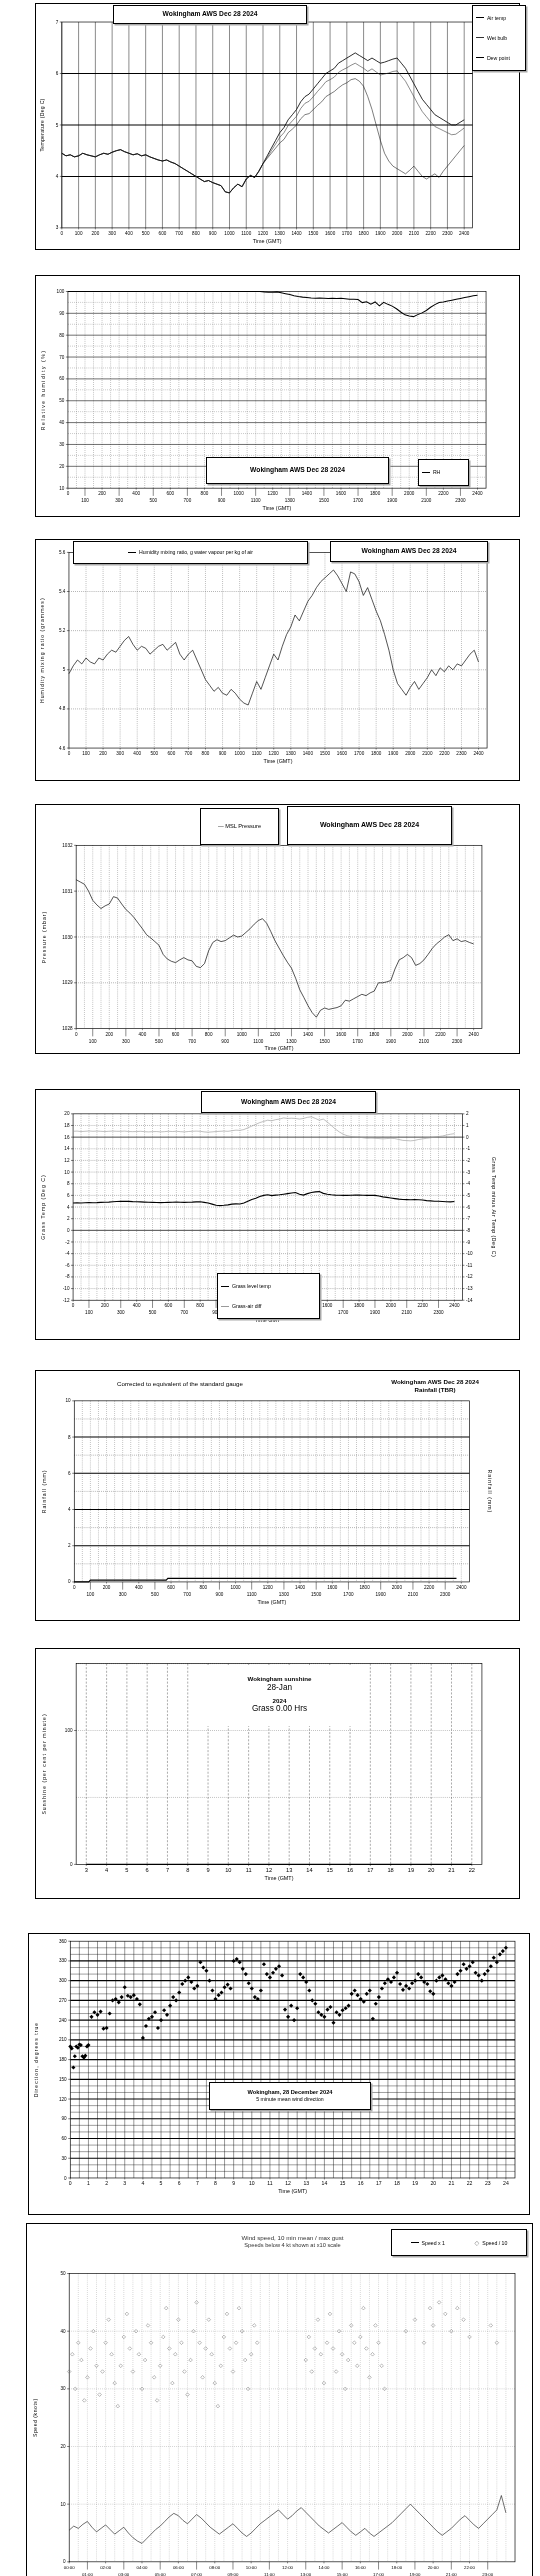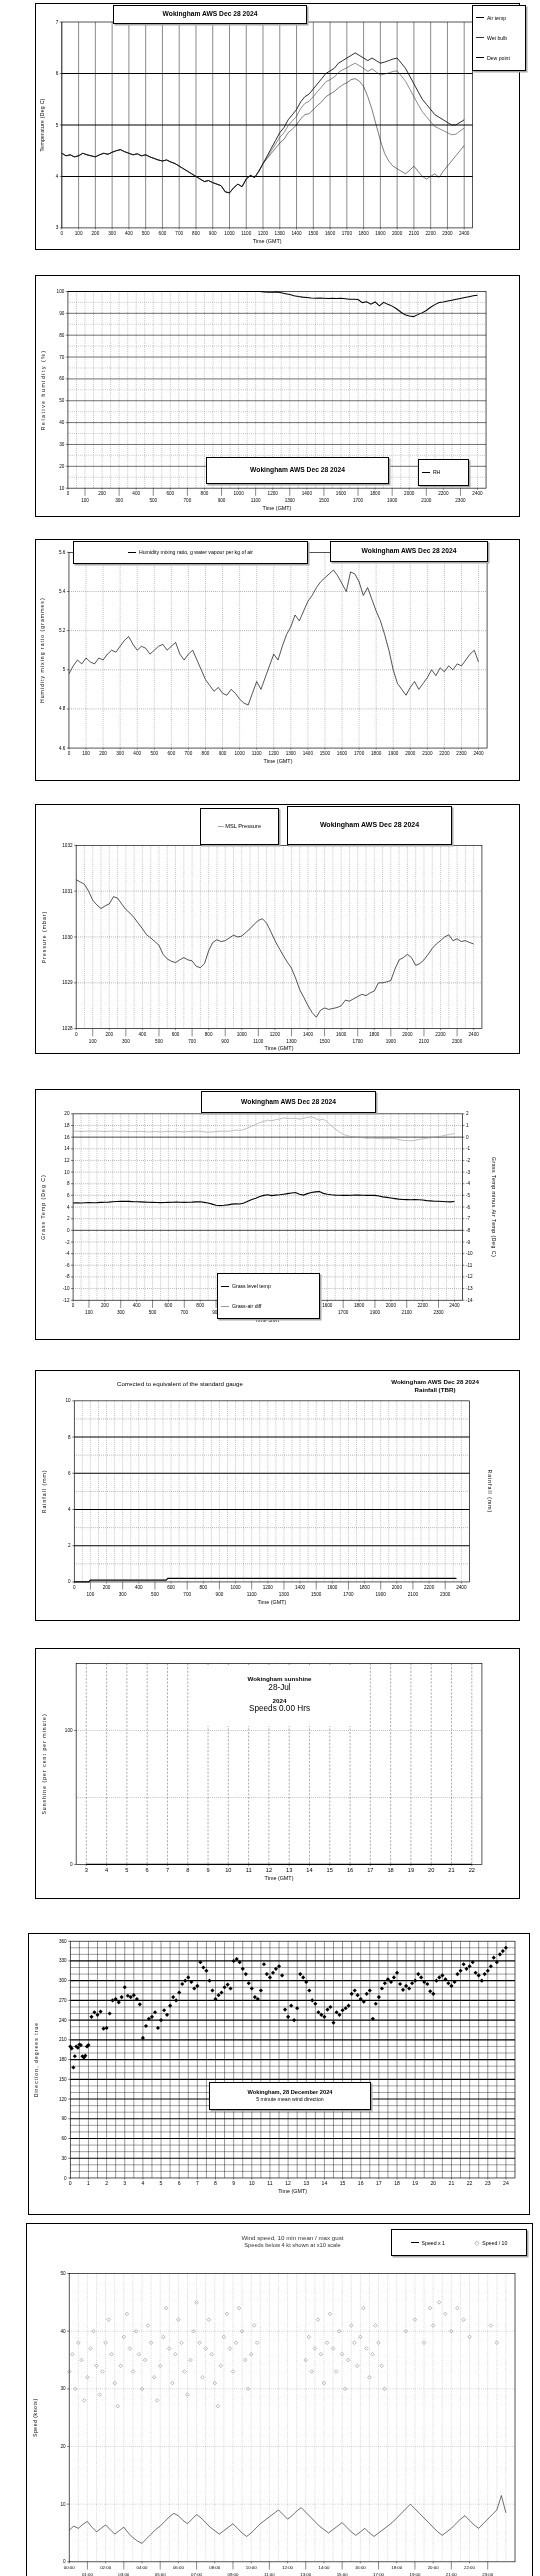--- a/index.html
+++ b/index.html
@@ -930,23 +930,23 @@
         <text x="846.3" y="432" text-anchor="middle" font-size="11" fill="#000">22</text>
         <line x1="74" y1="418" x2="78" y2="418" stroke="#000" stroke-width="1"></line>
         <text x="71" y="421" text-anchor="end" font-size="9" fill="#000">0</text>
         <line x1="74" y1="158" x2="78" y2="158" stroke="#000" stroke-width="1"></line>
         <text x="71" y="161" text-anchor="end" font-size="9" fill="#000">100</text>
         <text x="472" y="448" text-anchor="middle" font-size="10.5" fill="#000">Time (GMT)</text>
         <text x="20" y="223" text-anchor="middle" font-size="10" fill="#000" transform="rotate(-90 20 223)" letter-spacing="2">Sunshine (per cent per minute)</text>
       </svg>
   <div class="tbox" style="left: 166px; top: 15.5px; width: 155px; height: 61px;">
         <div style="font-size: 6.2px; font-weight: bold;">Wokingham sunshine</div>
-        <div style="font-size: 8.2px;">28-Jul</div>
+        <div style="font-size: 8.2px;">28-Jan</div>
         <div style="font-size: 6.2px; font-weight: bold; margin-top: 3.1px;">2024</div>
-        <div style="font-size: 8.2px;">Speeds 0.00 Hrs</div>
+        <div style="font-size: 8.2px;">Grass 0.00 Hrs</div>
       </div>
     </div>
   <div class="chart" style="left: 28px; top: 1933px; width: 500px; height: 280px;">
     <svg width="500" height="280" viewBox="0 0 971 544">
         <line x1="97.63265306122449" y1="14" x2="97.63265306122449" y2="474" stroke="#000" stroke-width="0.8"></line>
         <line x1="115.26530612244898" y1="14" x2="115.26530612244898" y2="474" stroke="#000" stroke-width="0.8"></line>
         <line x1="132.89795918367346" y1="14" x2="132.89795918367346" y2="474" stroke="#000" stroke-width="0.8"></line>
         <line x1="150.53061224489795" y1="14" x2="150.53061224489795" y2="474" stroke="#000" stroke-width="0.8"></line>
         <line x1="168.16326530612247" y1="14" x2="168.16326530612247" y2="474" stroke="#000" stroke-width="0.8"></line>
         <line x1="185.79591836734693" y1="14" x2="185.79591836734693" y2="474" stroke="#000" stroke-width="0.8"></line>

